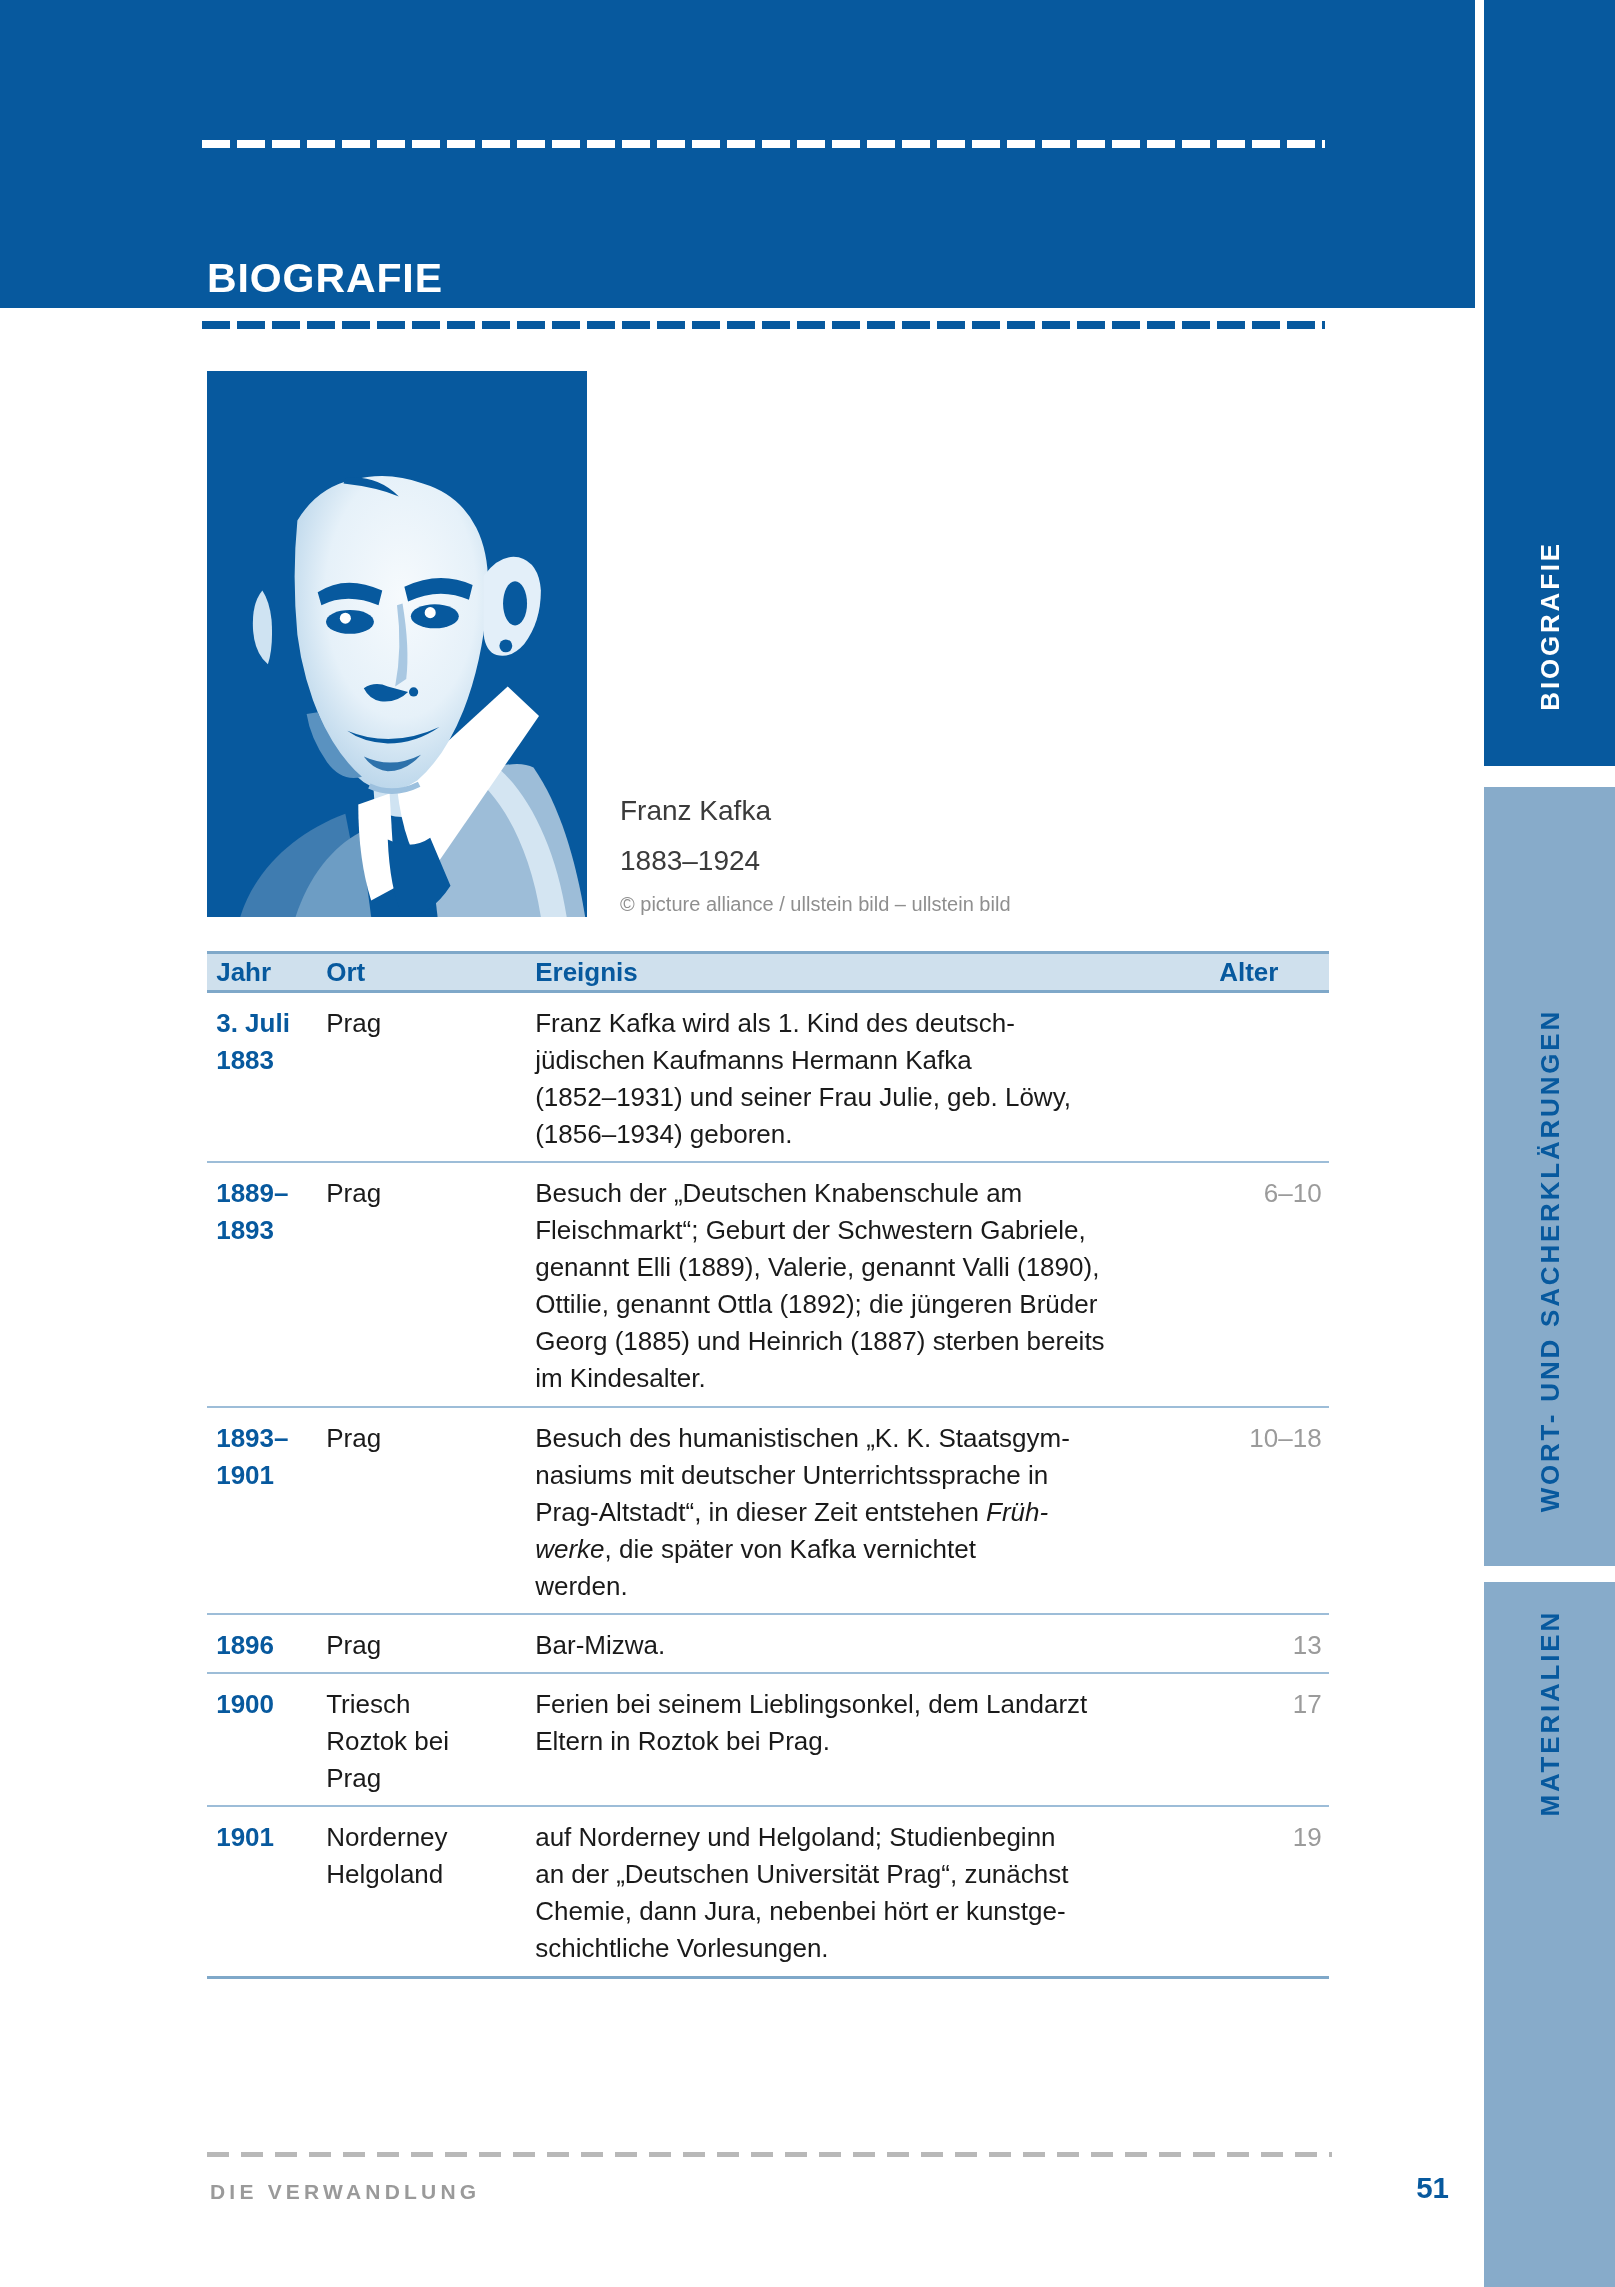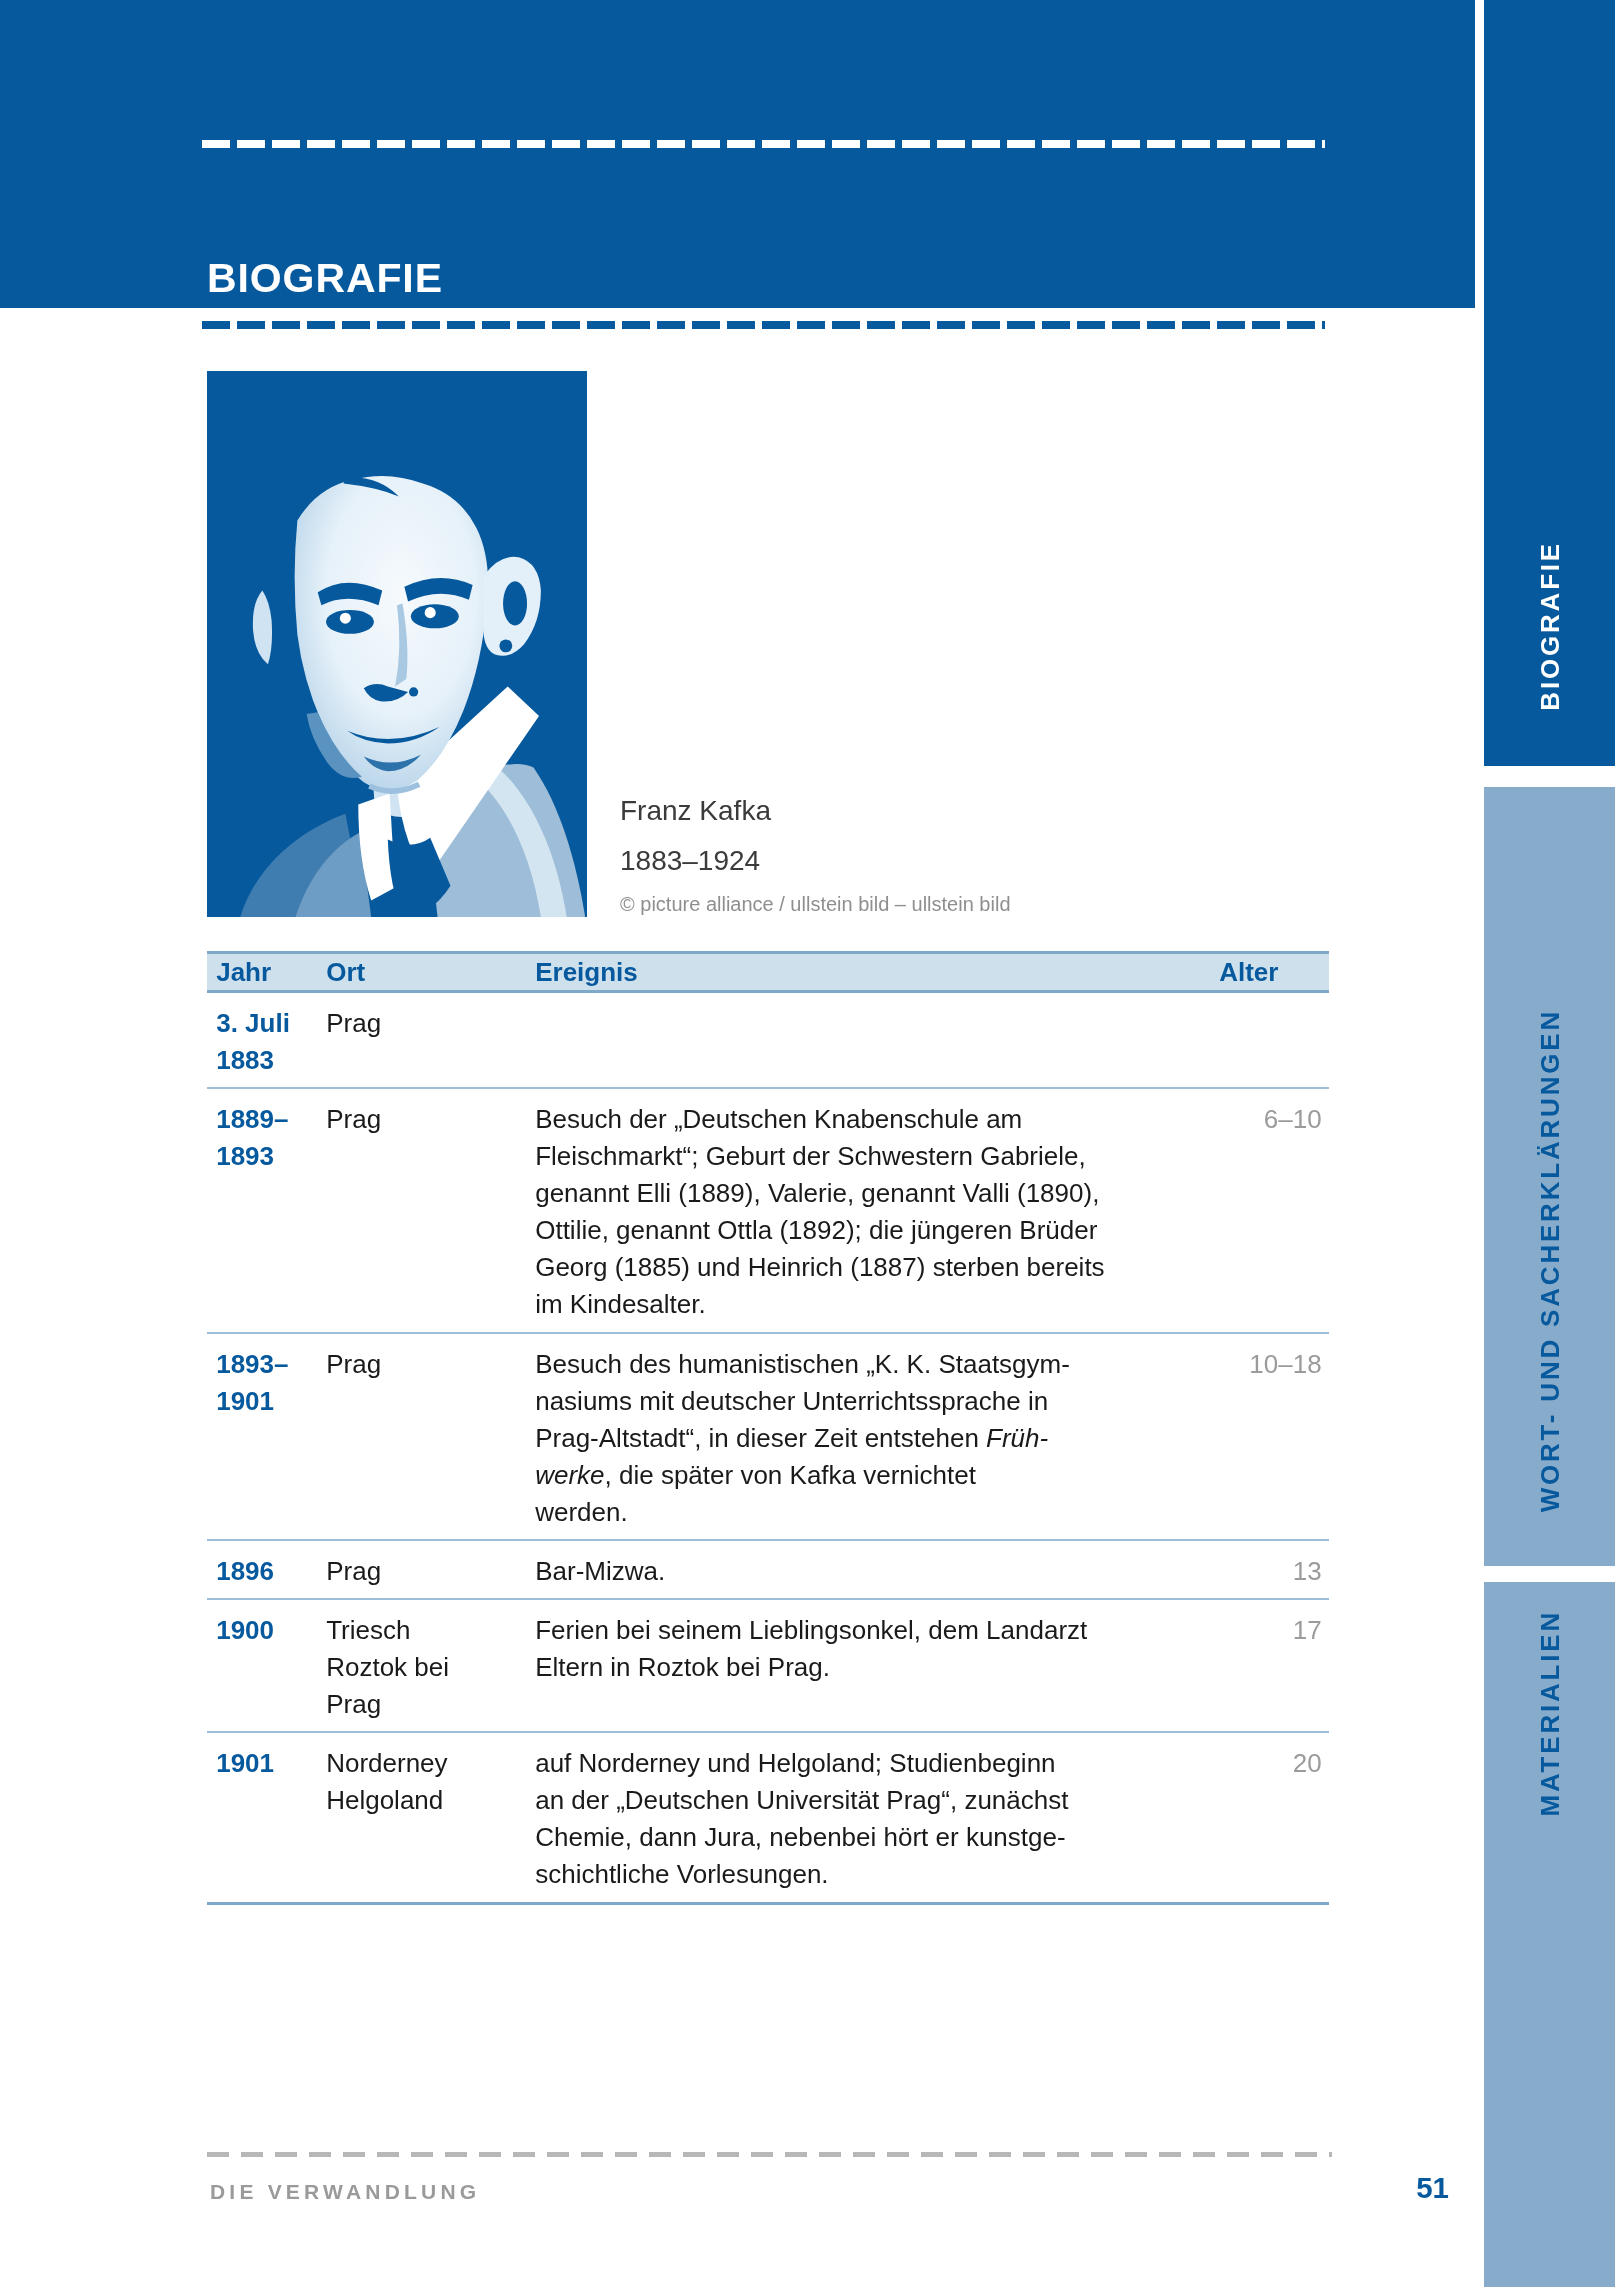--- a/index.html
+++ b/index.html
@@ -150,20 +150,26 @@
     </div>
     <div>
         <div class="t-row">
           <div class="c-jahr">
             <div>3. Juli</div>
             <div>1883</div>
           </div>
           <div class="c-ort">
             <div>Prag</div>
           </div>
+          <div class="c-ereignis">
+            <div>Franz Kafka wird als 1. Kind des deutsch-</div>
+            <div>jüdischen Kaufmanns Hermann Kafka</div>
+            <div>(1852–1931) und seiner Frau Julie, geb. Löwy,</div>
+            <div>(1856–1934) geboren.</div>
+          </div>
           <div class="c-alter"></div>
         </div>
         <div class="t-row">
           <div class="c-jahr">
             <div>1889–</div>
             <div>1893</div>
           </div>
           <div class="c-ort">
             <div>Prag</div>
           </div>
@@ -237,21 +243,21 @@
             <div>Norderney</div>
             <div>Helgoland</div>
           </div>
           <div class="c-ereignis">
             <div>auf Norderney und Helgoland; Studienbeginn</div>
             <div>an der „Deutschen Universität Prag“, zunächst</div>
             <div>Chemie, dann Jura, nebenbei hört er kunstge-</div>
             <div>schichtliche Vorlesungen.</div>
           </div>
           <div class="c-alter">
-            <div>20</div>
+            <div>19</div>
           </div>
         </div>
       </div>
   </div>
 
   <div class="side-tab tab-1">
     <span class="vtext">BIOGRAFIE</span>
   </div>
   <div class="side-tab tab-2">
     <span class="vtext">WORT- UND SACHERKLÄRUNGEN</span>

